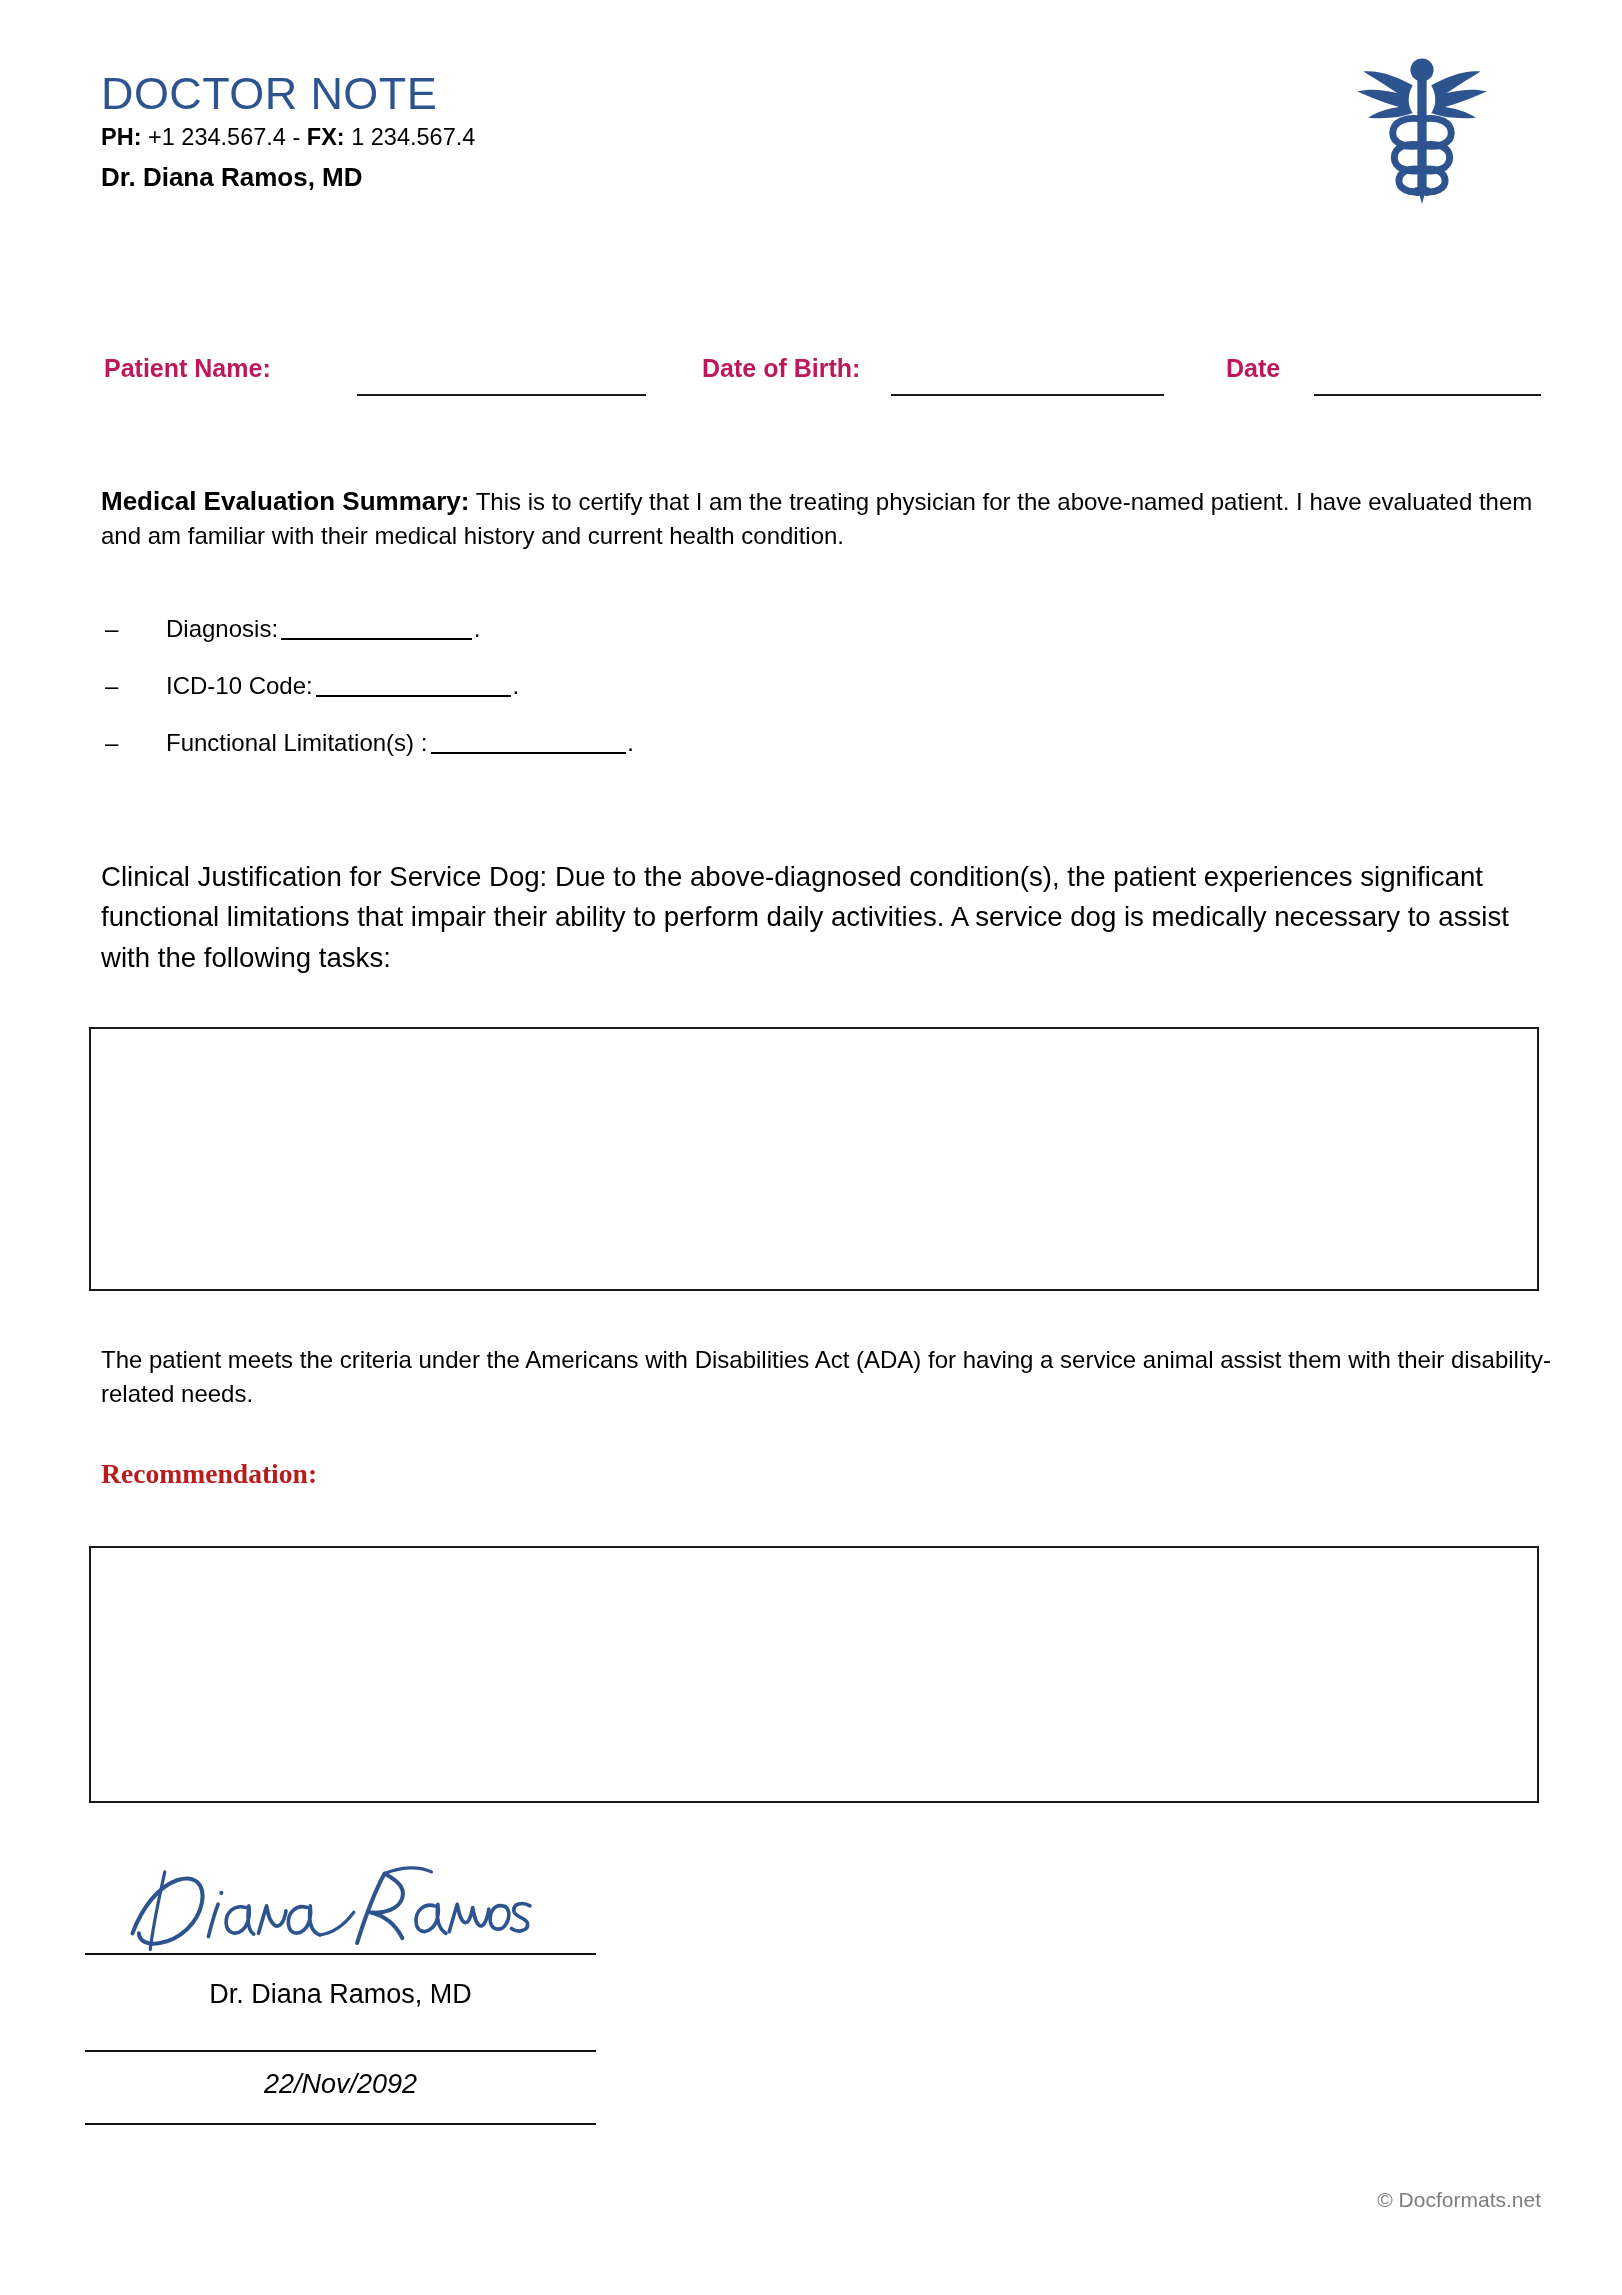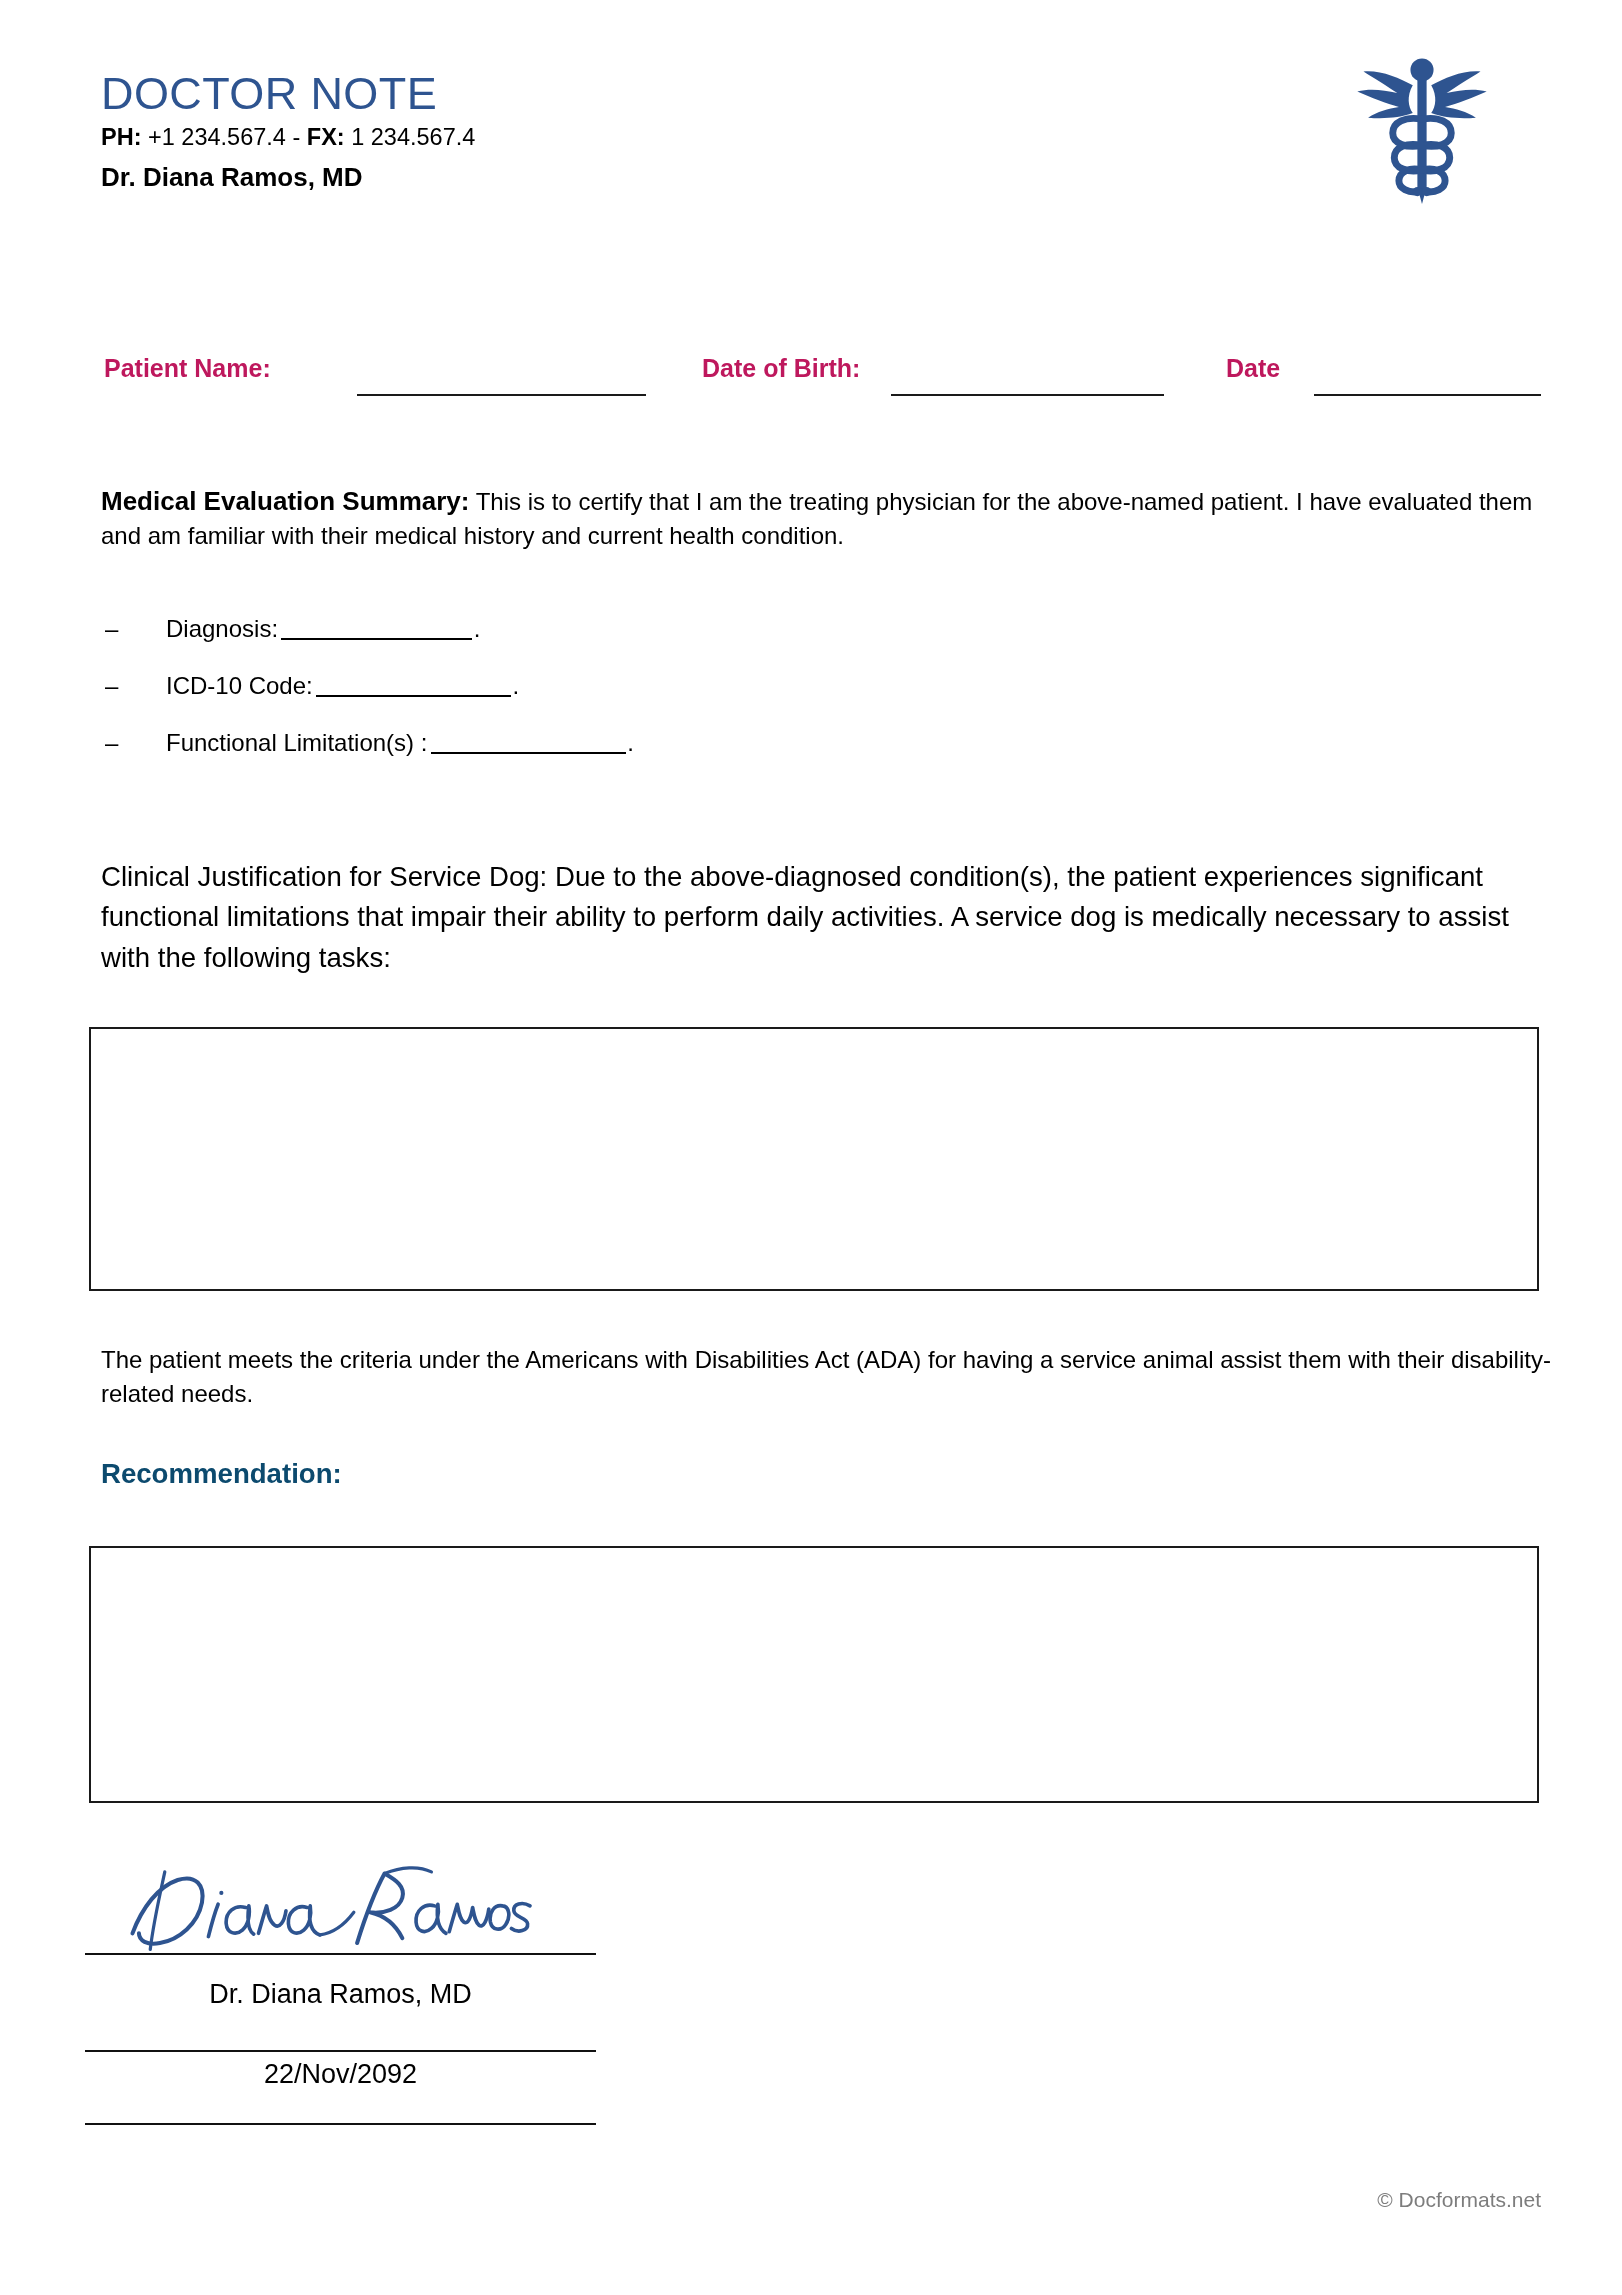--- a/index.html
+++ b/index.html
@@ -145,21 +145,22 @@
     font-size: 24px;
     line-height: 1.40;
   }
 
   .h-recommendation {
     position: absolute;
     left: 101px;
     top: 1458px;
     font-size: 27.6px;
     font-weight: bold;
-    color: #0c4a6e;
+    color: #b91c1c;
+    font-family: Liberation Serif, serif;
   }
 
   
   .box {
     position: absolute;
     border: 2px solid #1a1a1a;
     background: #ffffff;
     box-sizing: border-box;
   }
   .box-tasks {
@@ -202,21 +203,21 @@
   .sig-rule-3 { top: 249px; }
   .sig-caption {
     position: absolute;
     width: 511px;
     text-align: center;
     font-size: 27px;
     color: #000000;
     white-space: nowrap;
   }
   .sig-name  { top: 105px; }
-  .sig-date  { top: 185px; }
+  .sig-date  { top: 195px; font-style: italic; }
 
   
   .footer {
     position: absolute;
     left: 0;
     top: 2188px;
     width: 1541px;
     text-align: right;
     font-size: 21px;
     color: #7d7d7d;

